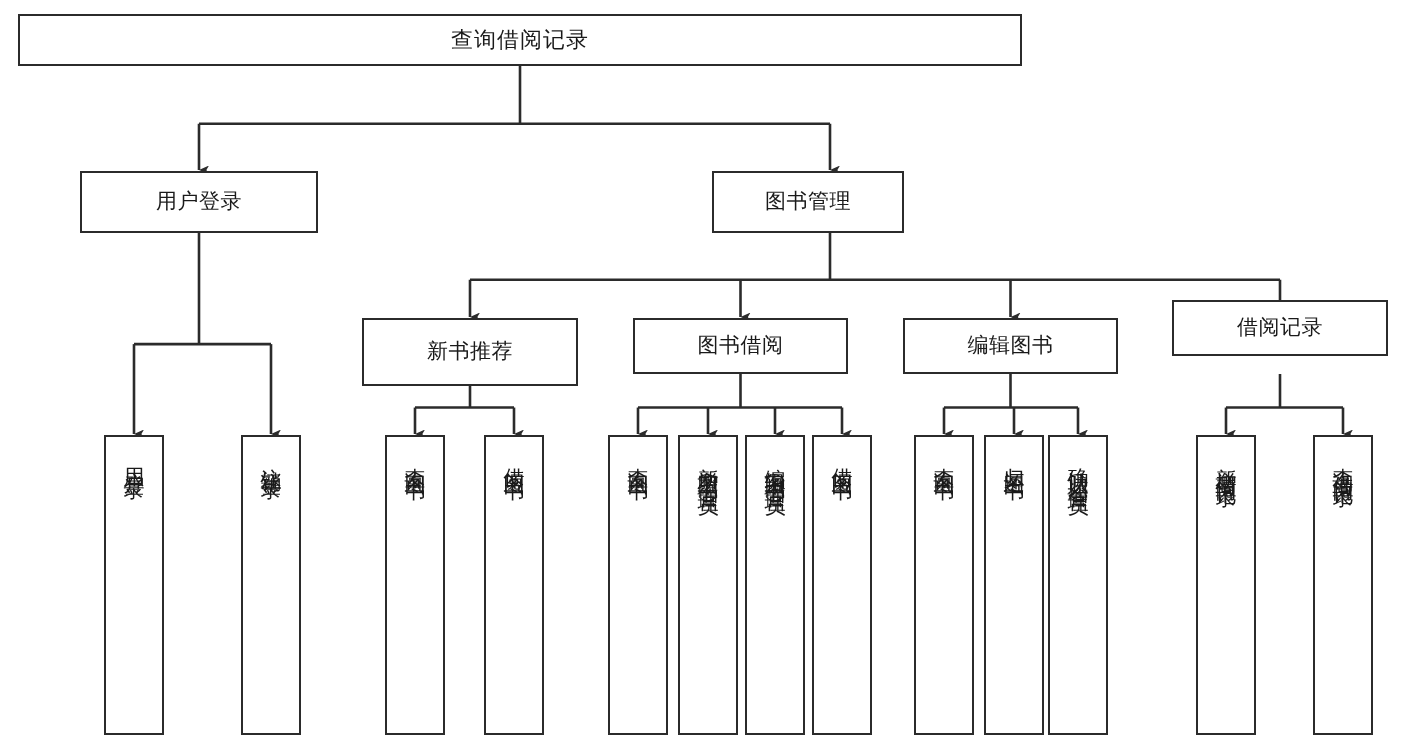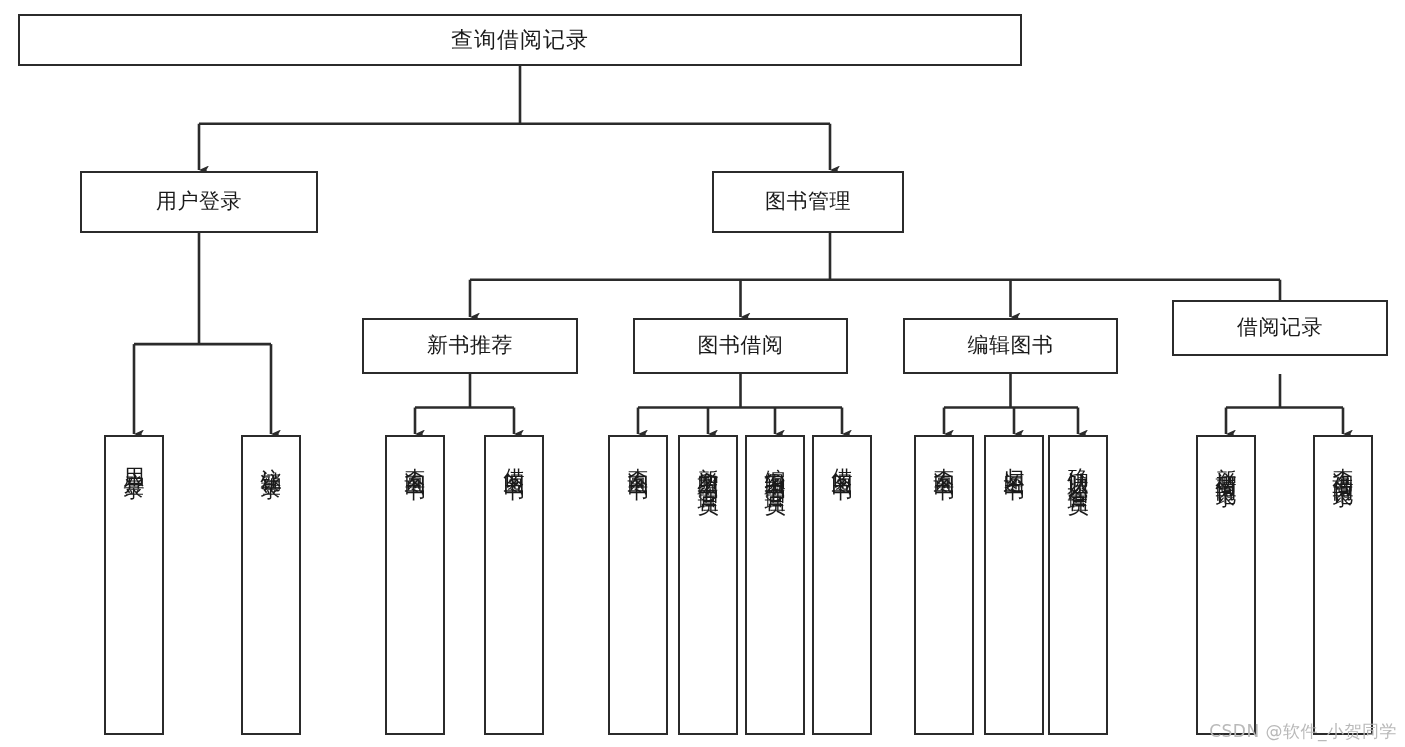--- a/index.html
+++ b/index.html
@@ -123,21 +123,21 @@
   <div id="node-layer">
       <div class="node horizontal root" style="left: 18px; top: 14px; width: 1004px; height: 52px;">
         <span class="label">查询借阅记录</span>
       </div>
       <div class="node horizontal" style="left: 80px; top: 171px; width: 238px; height: 62px;">
         <span class="label">用户登录</span>
       </div>
       <div class="node horizontal" style="left: 712px; top: 171px; width: 192px; height: 62px;">
         <span class="label">图书管理</span>
       </div>
-      <div class="node horizontal" style="left: 362px; top: 318px; width: 216px; height: 56px;">
+      <div class="node horizontal" style="left: 362px; top: 318px; width: 216px; height: 68px;">
         <span class="label">新书推荐</span>
       </div>
       <div class="node horizontal" style="left: 633px; top: 318px; width: 215px; height: 56px;">
         <span class="label">图书借阅</span>
       </div>
       <div class="node horizontal" style="left: 903px; top: 318px; width: 215px; height: 56px;">
         <span class="label">编辑图书</span>
       </div>
       <div class="node horizontal" style="left: 1172px; top: 300px; width: 216px; height: 56px;">
         <span class="label">借阅记录</span>
@@ -176,14 +176,13 @@
         <span class="label">确认归还（管理员）</span>
       </div>
       <div class="node vertical" style="left: 1196px; top: 435px; width: 60px; height: 300px;">
         <span class="label">新增借阅记录</span>
       </div>
       <div class="node vertical" style="left: 1313px; top: 435px; width: 60px; height: 300px;">
         <span class="label">查询借阅记录</span>
       </div>
     </div>
 
-  <div id="watermark">CSDN @软件_小贺同学</div>
 </div>
 
 </body></html>

